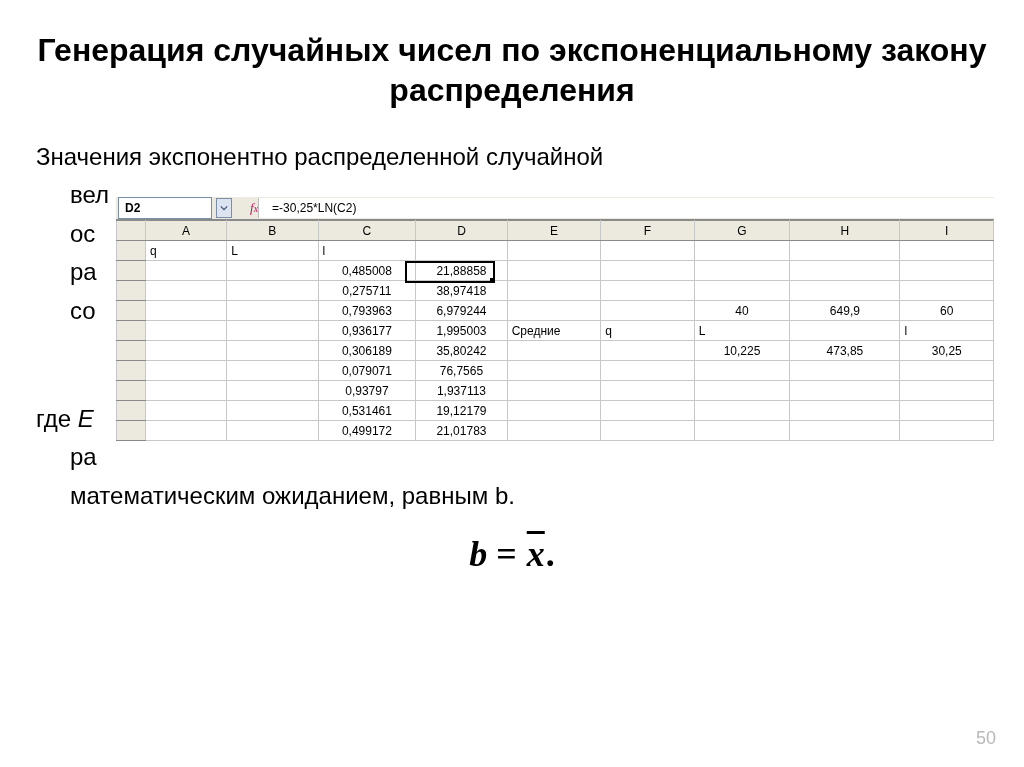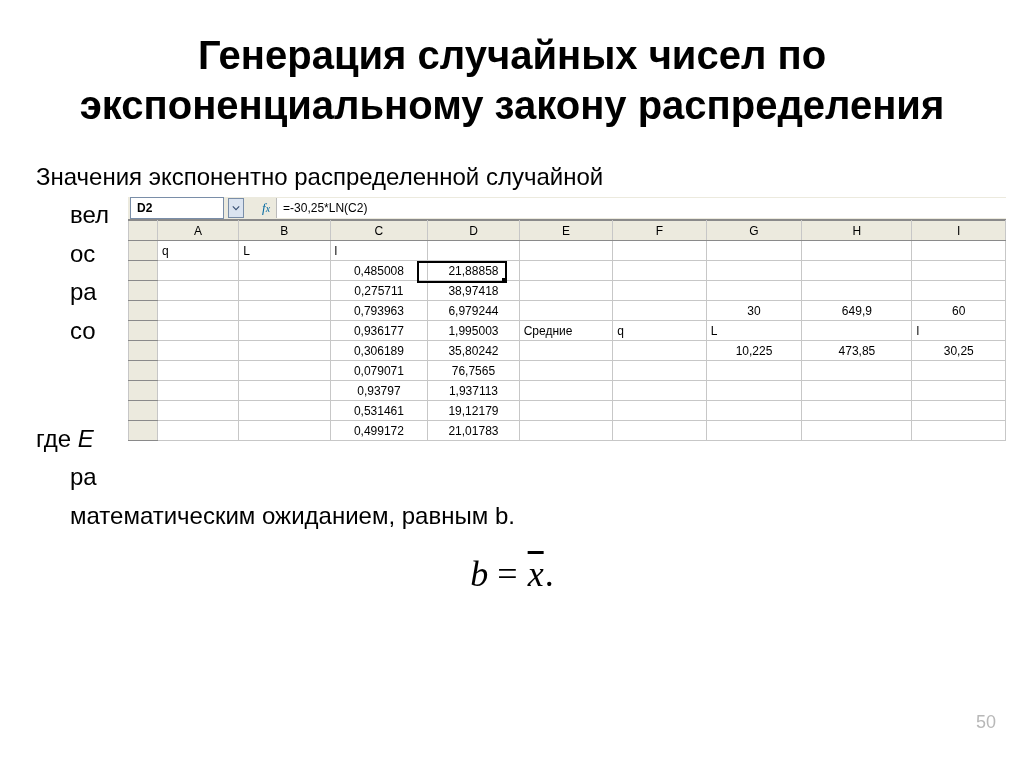--- a/index.html
+++ b/index.html
@@ -9,21 +9,21 @@
     height: 767px;
     font-family: Arial, sans-serif;
     background: #fff;
     position: relative;
     overflow: hidden;
   }
   .slide {
     padding: 30px 36px;
   }
   .title {
-    font-size: 40px;
+    font-size: 32px;
     text-align: center;
     margin: 0 0 28px 0;
     line-height: 1.25;
     color: #000;
   }
   .body-text {
     font-size: 24px;
     color: #000;
     margin: 0;
     line-height: 1.6;
@@ -31,37 +31,38 @@
   .body-text .indent {
     padding-left: 34px;
     display: block;
   }
   .formula {
     font-family: "Times New Roman", serif;
     font-size: 36px;
     font-style: italic;
     text-align: center;
     margin-top: 18px;
+    font-weight: bold;
   }
   .formula .bar {
     text-decoration: overline;
     padding: 0 1px;
   }
   .page-num {
     position: absolute;
     right: 28px;
-    bottom: 34px;
+    bottom: 18px;
     font-size: 18px;
     color: #b8b8b8;
   }
 
   
   .sheet {
     position: absolute;
-    left: 128px;
+    left: 116px;
     top: 197px;
     width: 878px;
     background: #fff;
   }
   .namebox-row {
     display: flex;
     align-items: center;
     height: 22px;
     border-bottom: 1px solid #8a8a8a;
     font-size: 12px;
@@ -86,29 +87,29 @@
     border: 1px solid #7a8ea8;
     display: flex;
     align-items: center;
     justify-content: center;
   }
   .dd svg { width: 8px; height: 6px; }
   .fx {
     font-style: italic;
     font-family: "Times New Roman", serif;
     font-size: 13px;
-    margin: 0 6px 0 18px;
-    color: #0369a1;
+    margin: 0 0 0 18px;
+    color: #be185d;
   }
   .formula-bar {
     flex: 1;
     background: #fff;
     height: 20px;
     border-left: 1px solid #bbb;
-    padding-left: 6px;
+    padding-left: 13px;
     display: flex;
     align-items: center;
   }
 
   table.grid {
     border-collapse: collapse;
     width: 100%;
     font-size: 12px;
     table-layout: fixed;
   }
@@ -270,21 +271,21 @@
             <td></td>
       </tr>
       <tr>
         <th></th>
         <td></td>
             <td></td>
         <td class="num">0,793963</td>
         <td class="num">6,979244</td>
         <td></td>
             <td></td>
-        <td class="num">30</td>
+        <td class="num">40</td>
         <td class="num">649,9</td>
         <td class="num">60</td>
       </tr>
       <tr>
         <th></th>
         <td></td>
             <td></td>
         <td class="num">0,936177</td>
         <td class="num">1,995003</td>
         <td class="txt">Средние</td>

